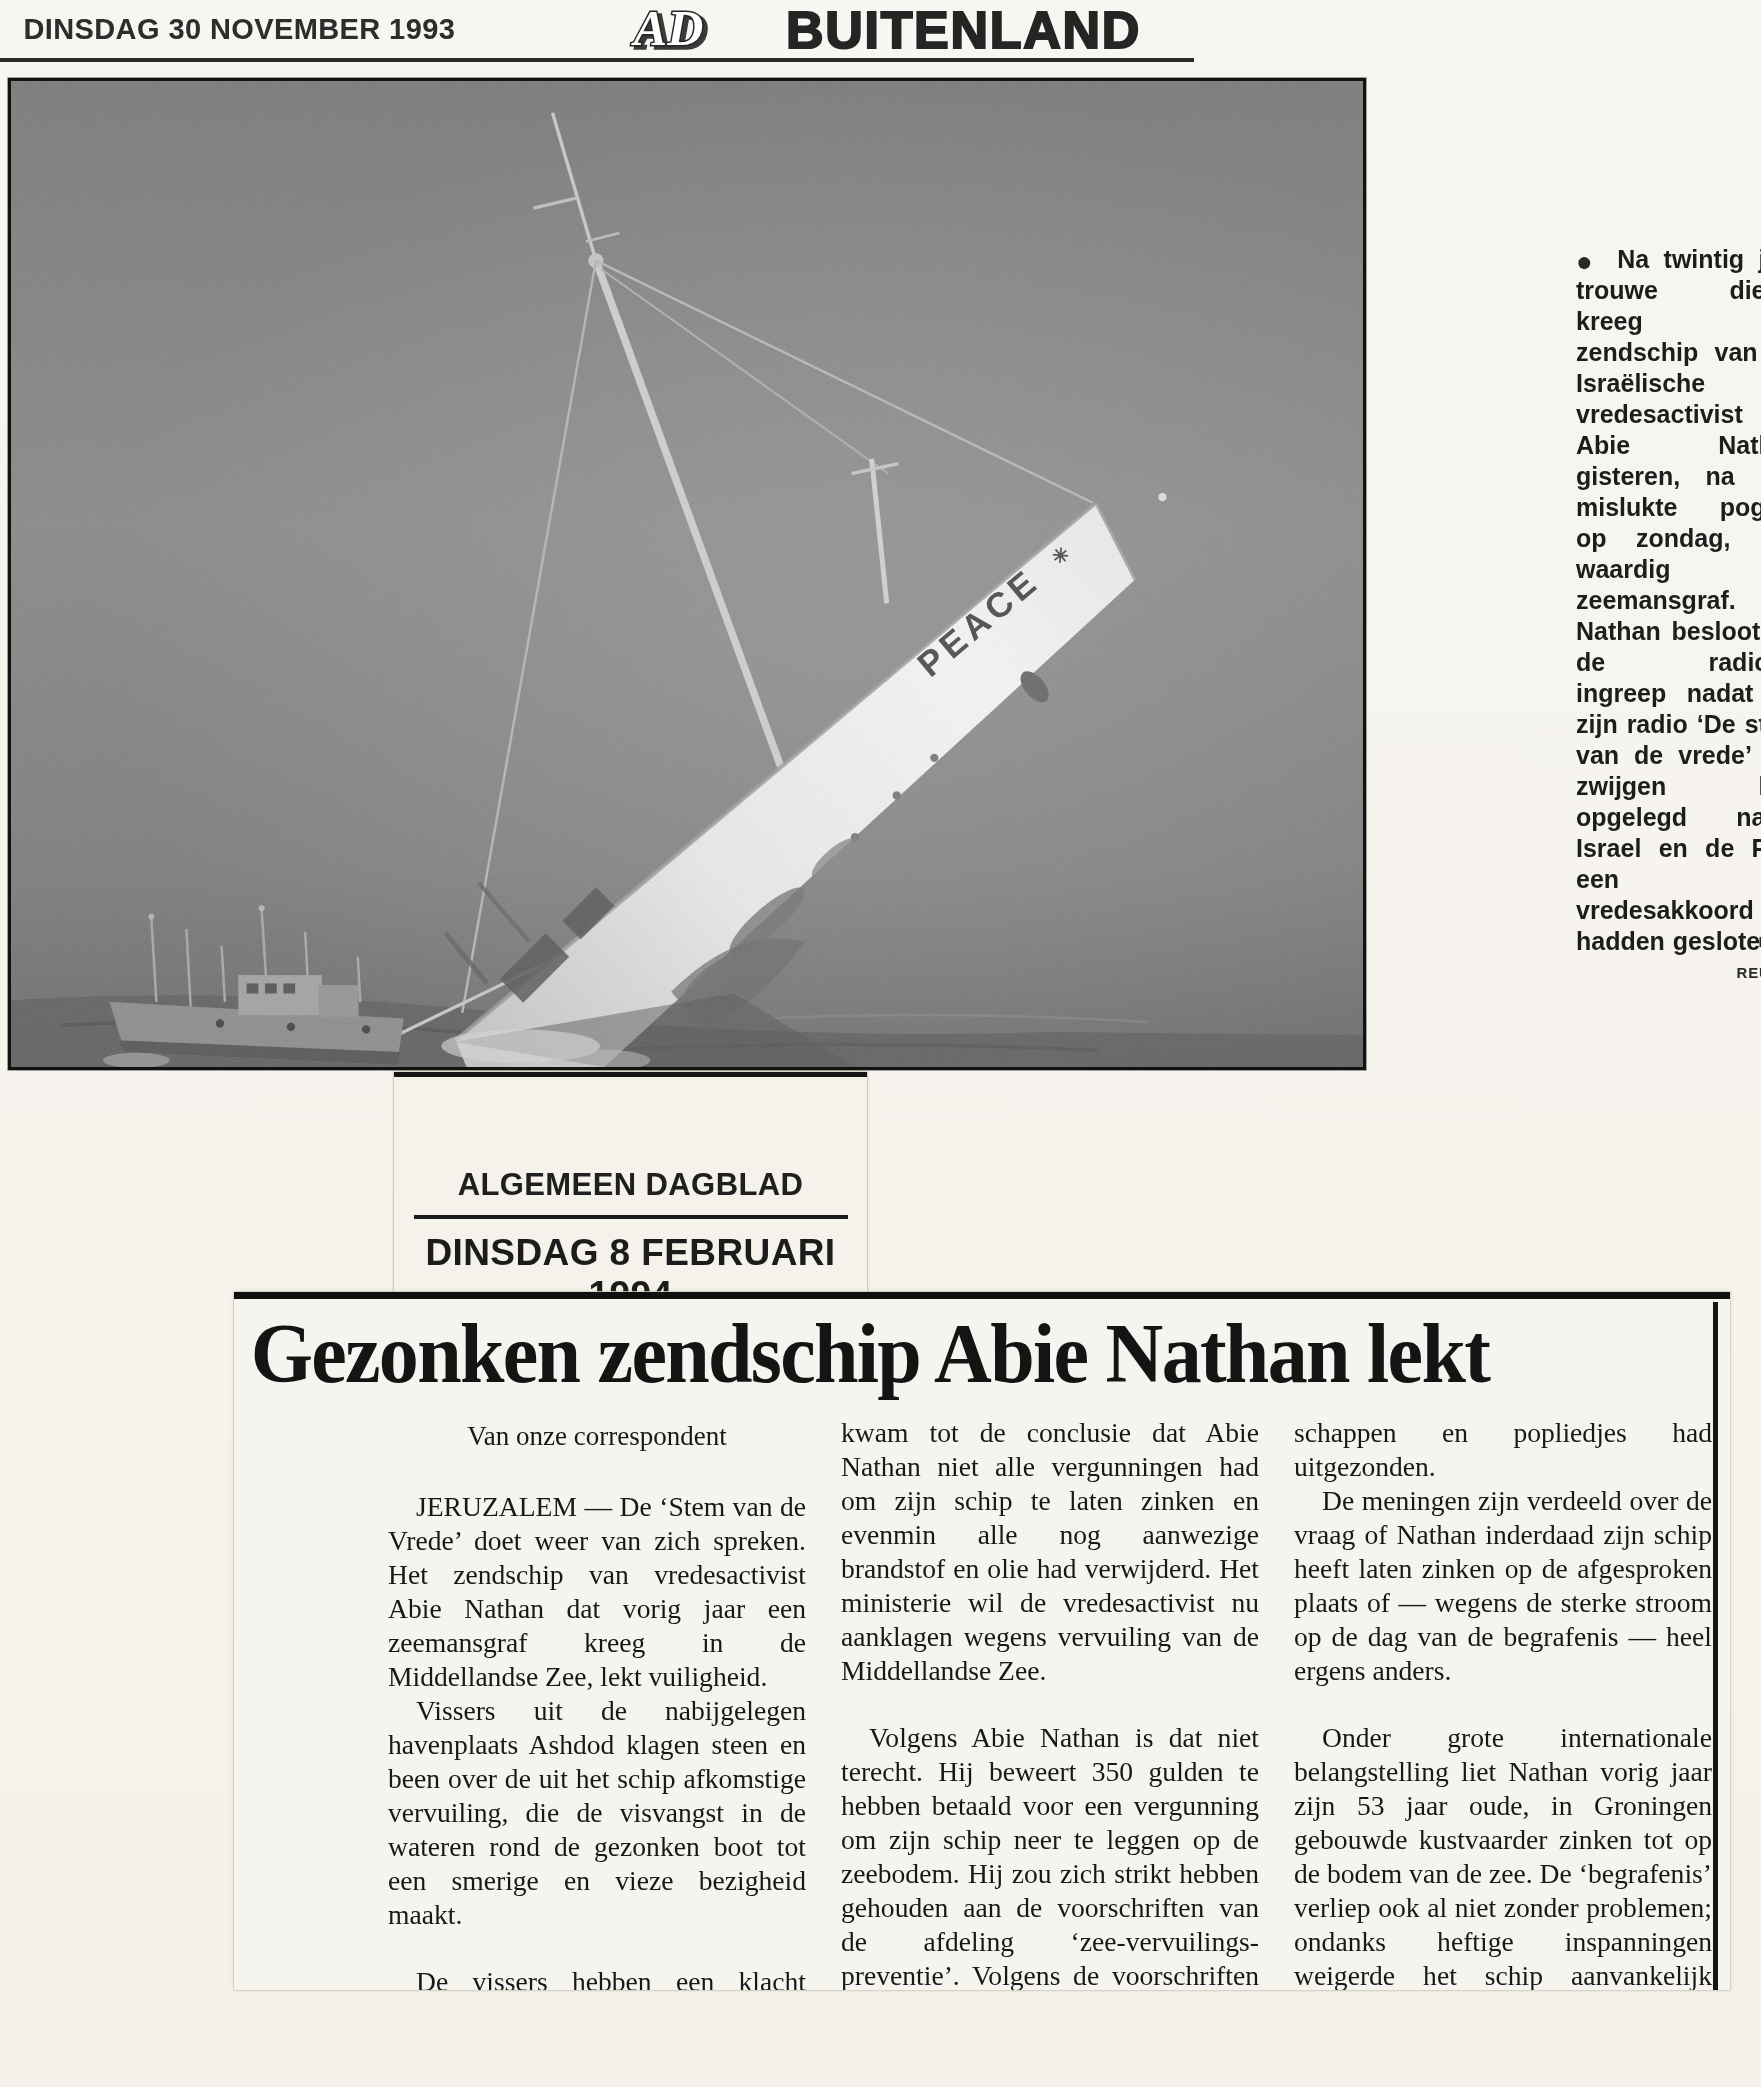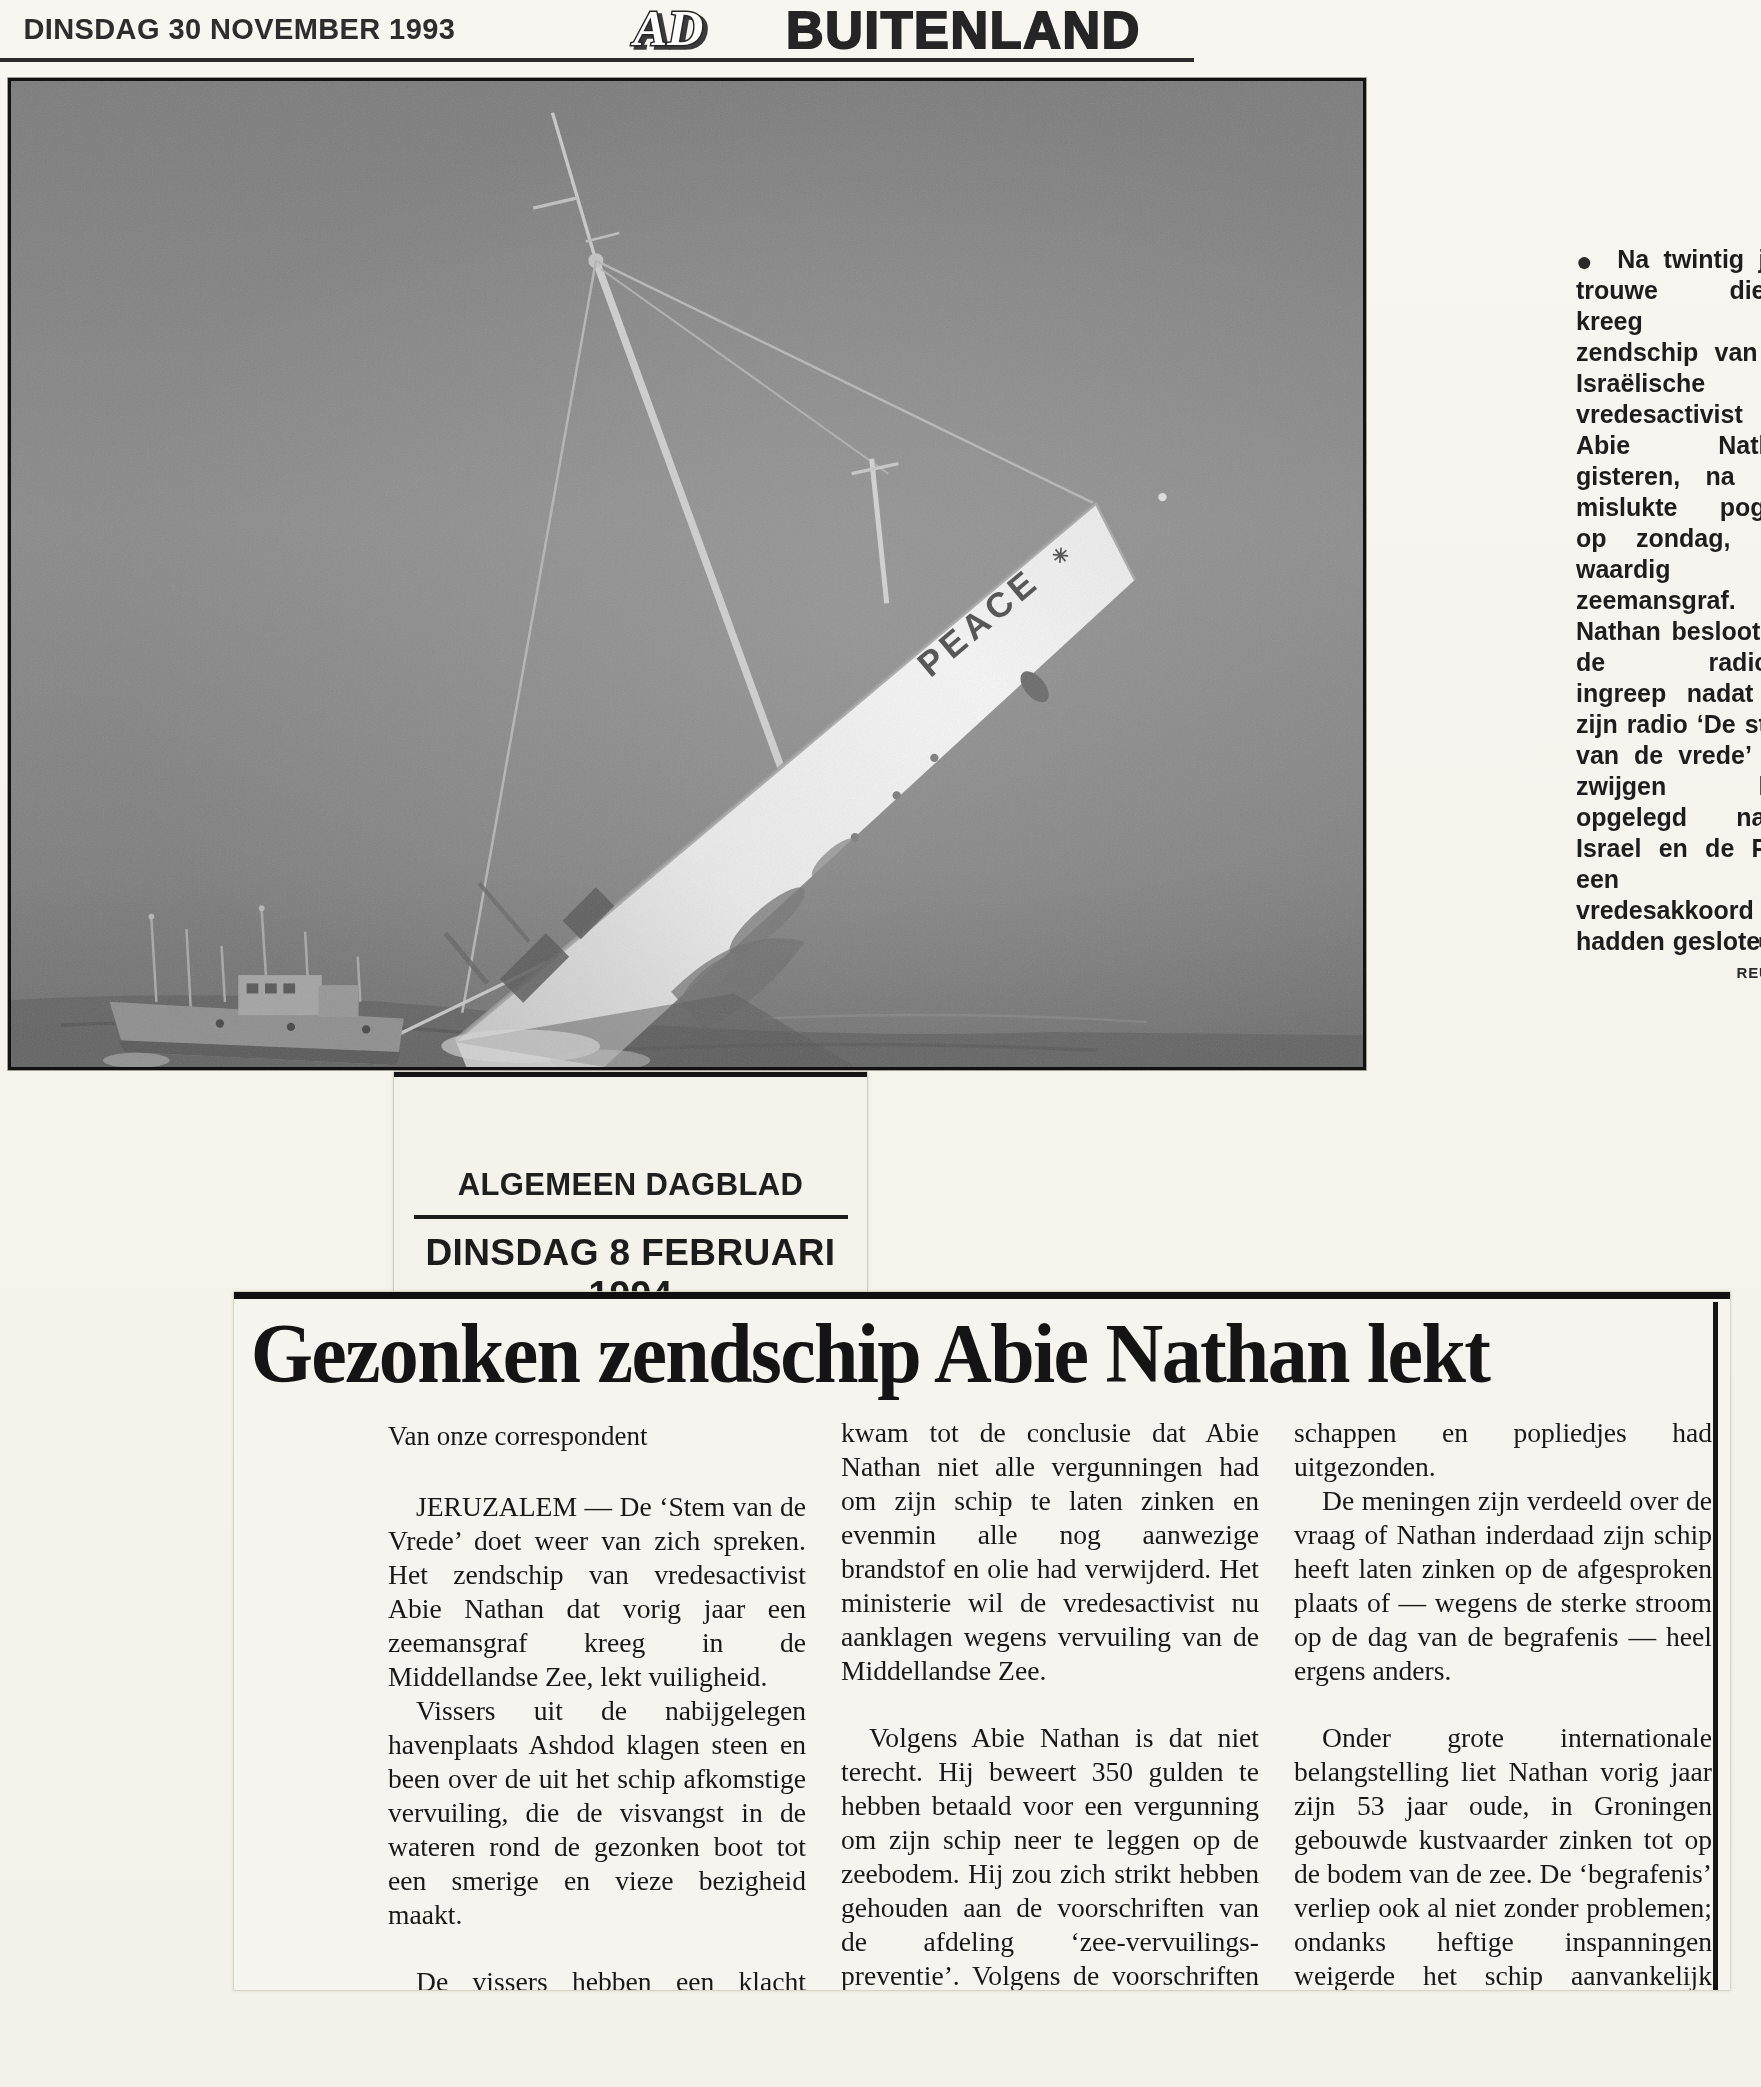--- a/index.html
+++ b/index.html
@@ -78,21 +78,21 @@
     font-family:"Liberation Serif",serif;font-weight:bold;
     font-size:80px;line-height:1.05;color:#141414;
     letter-spacing:-1.7px;white-space:nowrap;
     transform:scaleY(1.06);transform-origin:left top;
   }
   .columns{
     position:absolute;left:154px;top:117px;width:1326px;
     display:flex;gap:35px;
   }
   .col{width:418px;font-size:27.6px;line-height:34px;color:#181818;}
-  .byline{text-align:left;font-size:27px;margin:3.3px 0 37px 0;}
+  .byline{text-align:center;font-size:27px;margin:3.3px 0 37px 0;}
   .para{margin:0;text-align:justify;}
   .para.indent{text-indent:28px;}
   .para.gap{margin-top:33px;}
 </style>
 </head>
 <body>
 
 <div class="page">
 
   <div class="date1">DINSDAG 30 NOVEMBER 1993</div>

